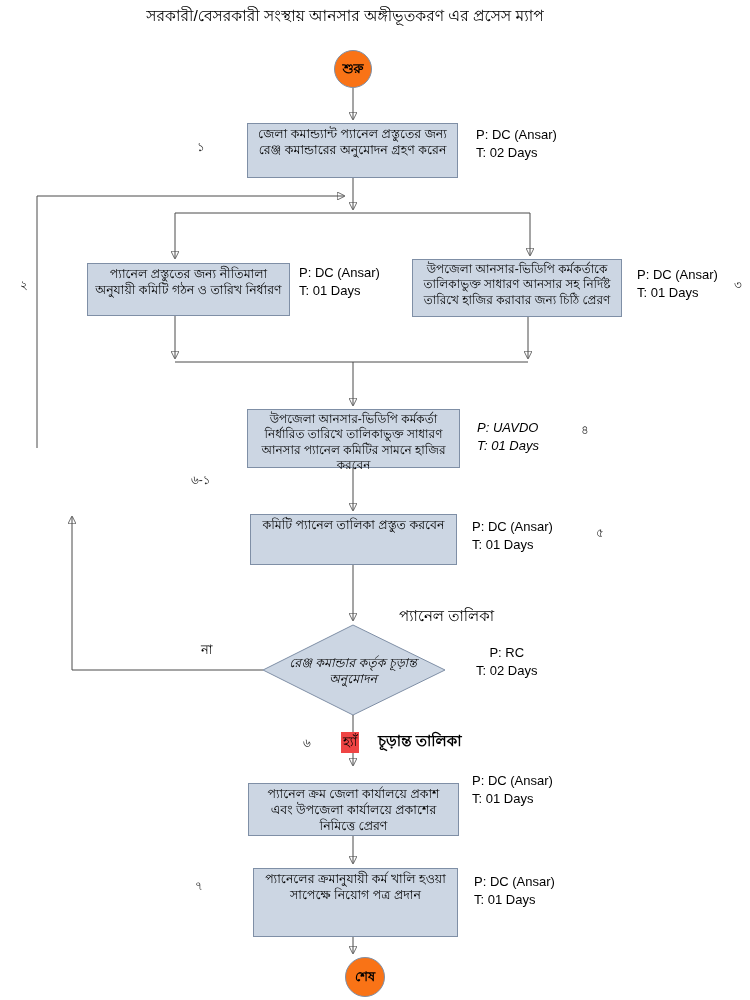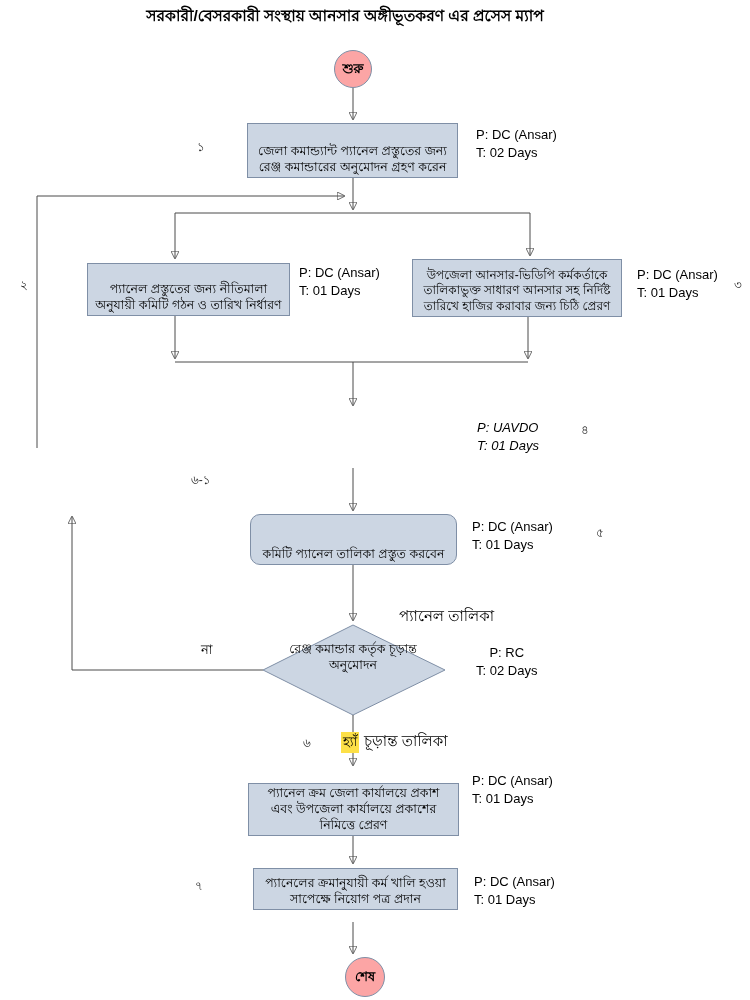--- a/index.html
+++ b/index.html
@@ -4,43 +4,43 @@
 <style>
   html,body{margin:0;padding:0;}
   body{
     width:750px;height:1000px;position:relative;background:#ffffff;
     font-family:"Liberation Sans","DejaVu Sans",sans-serif;color:#000;
     overflow:hidden;
   }
   .canvas{position:absolute;left:0;top:0;width:750px;height:1000px;}
   .title{
     position:absolute;top:4px;left:0;width:690px;text-align:center;
-    font-size:15.5px;font-weight:bold;
+    font-size:15.5px;font-weight:normal;
   }
   svg.connectors{position:absolute;left:0;top:0;pointer-events:none;}
   svg.connectors line,svg.connectors path{stroke:#4a4a4a;stroke-width:1;fill:none;}
   .node{
     position:absolute;background:#ccd6e3;border:1px solid #7f8fa6;
-    display:flex;align-items:flex-end;justify-content:center;text-align:center;
+    display:flex;align-items:flex-start;justify-content:center;text-align:center;
     font-size:12.5px;line-height:1.28;padding:2px 6px;box-sizing:border-box;
   }
   .terminal{
-    position:absolute;background:#fca5a5;border:1px solid #7f8fa6;border-radius:50%;
+    position:absolute;background:#f97316;border:1px solid #7f8fa6;border-radius:50%;
     display:flex;align-items:center;justify-content:center;
     font-size:13px;font-weight:bold;box-sizing:border-box;
   }
   .diamond-text{
     position:absolute;display:flex;align-items:center;justify-content:center;
     text-align:center;font-size:12.5px;line-height:1.3;
   }
   .pt{position:absolute;font-size:13px;line-height:18px;white-space:nowrap;}
   .num{position:absolute;font-size:12px;color:#2a2a2a;}
   .flow-label{position:absolute;font-size:13px;white-space:nowrap;}
   .flow-label.big{font-size:15px;}
-  .yes-label{background:#fde047;padding:0 2px;}
+  .yes-label{background:#ef4444;padding:0 2px;}
 </style>
 </head>
 <body>
 
 <div class="canvas">
 
   <div class="title">সরকারী/বেসরকারী সংস্থায় আনসার অঙ্গীভূতকরণ এর প্রসেস ম্যাপ</div>
 
   <svg class="connectors" width="750" height="1000" viewBox="0 0 750 1000">
     <defs>
@@ -91,35 +91,38 @@
   </div>
 
   <div class="node" style="left:412px;top:259px;width:210px;height:58px;font-size:12px;">
     <span>উপজেলা আনসার-ভিডিপি কর্মকর্তাকে তালিকাভুক্ত সাধারণ আনসার সহ নির্দিষ্ট তারিখে হাজির করাবার জন্য চিঠি প্রেরণ</span>
   </div>
 
   <div class="node" style="left:87px;top:263px;width:203px;height:53px;">
     <span>প্যানেল প্রস্তুতের জন্য নীতিমালা অনুযায়ী কমিটি গঠন ও তারিখ নির্ধারণ</span>
   </div>
 
+  <div class="node" style="left:247px;top:409px;width:213px;height:59px;font-size:12px;">
+    <span>উপজেলা আনসার-ভিডিপি কর্মকর্তা নির্ধারিত তারিখে তালিকাভুক্ত সাধারণ আনসার প্যানেল কমিটির সামনে হাজির করবেন</span>
+  </div>
 
-  <div class="node" style="left:250px;top:514px;width:207px;height:51px;border-radius:10px;">
+  <div class="node" style="left:250px;top:514px;width:207px;height:51px;">
     <span>কমিটি প্যানেল তালিকা প্রস্তুত করবেন</span>
   </div>
 
 
-  <div class="diamond-text" style="left:278px;top:632px;width:150px;height:50px;">
+  <div class="diamond-text" style="left:278px;top:646px;width:150px;height:50px;font-style:italic;">
     <span>রেঞ্জ কমান্ডার কর্তৃক চূড়ান্ত অনুমোদন</span>
   </div>
 
   <div class="node" style="left:248px;top:783px;width:211px;height:53px;">
     <span>প্যানেল ক্রম জেলা কার্যালয়ে প্রকাশ এবং উপজেলা কার্যালয়ে প্রকাশের নিমিত্তে প্রেরণ</span>
   </div>
 
-  <div class="node" style="left:253px;top:868px;width:205px;height:42px;">
+  <div class="node" style="left:253px;top:868px;width:205px;height:69px;">
     <span>প্যানেলের ক্রমানুযায়ী কর্ম খালি হওয়া সাপেক্ষে নিয়োগ পত্র প্রদান</span>
   </div>
 
   <div class="pt" style="left:476px;top:126px;">
     <div>P: DC (Ansar)</div>
     <div>T: 02 Days</div>
   </div>
   <div class="pt" style="left:299px;top:264px;">
     <div>P: DC (Ansar)</div>
     <div>T: 01 Days</div>
@@ -154,15 +157,15 @@
   <div class="num" style="left:734px;top:276px;">৩</div>
   <div class="num" style="left:581px;top:421px;">৪</div>
   <div class="num" style="left:596px;top:524px;">৫</div>
   <div class="num" style="left:191px;top:471px;">৬-১</div>
   <div class="num" style="left:303px;top:734px;">৬</div>
   <div class="num" style="left:195px;top:877px;">৭</div>
 
   <div class="flow-label big" style="left:399px;top:604px;">প্যানেল তালিকা</div>
   <div class="flow-label" style="left:201px;top:640px;">না</div>
   <div class="flow-label yes-label" style="left:341px;top:732px;">হ্যাঁ</div>
-  <div class="flow-label big" style="left:364px;top:729px;">চূড়ান্ত তালিকা</div>
+  <div class="flow-label big" style="left:378px;top:729px;font-weight:bold;">চূড়ান্ত তালিকা</div>
 
 </div>
 
 </body></html>

